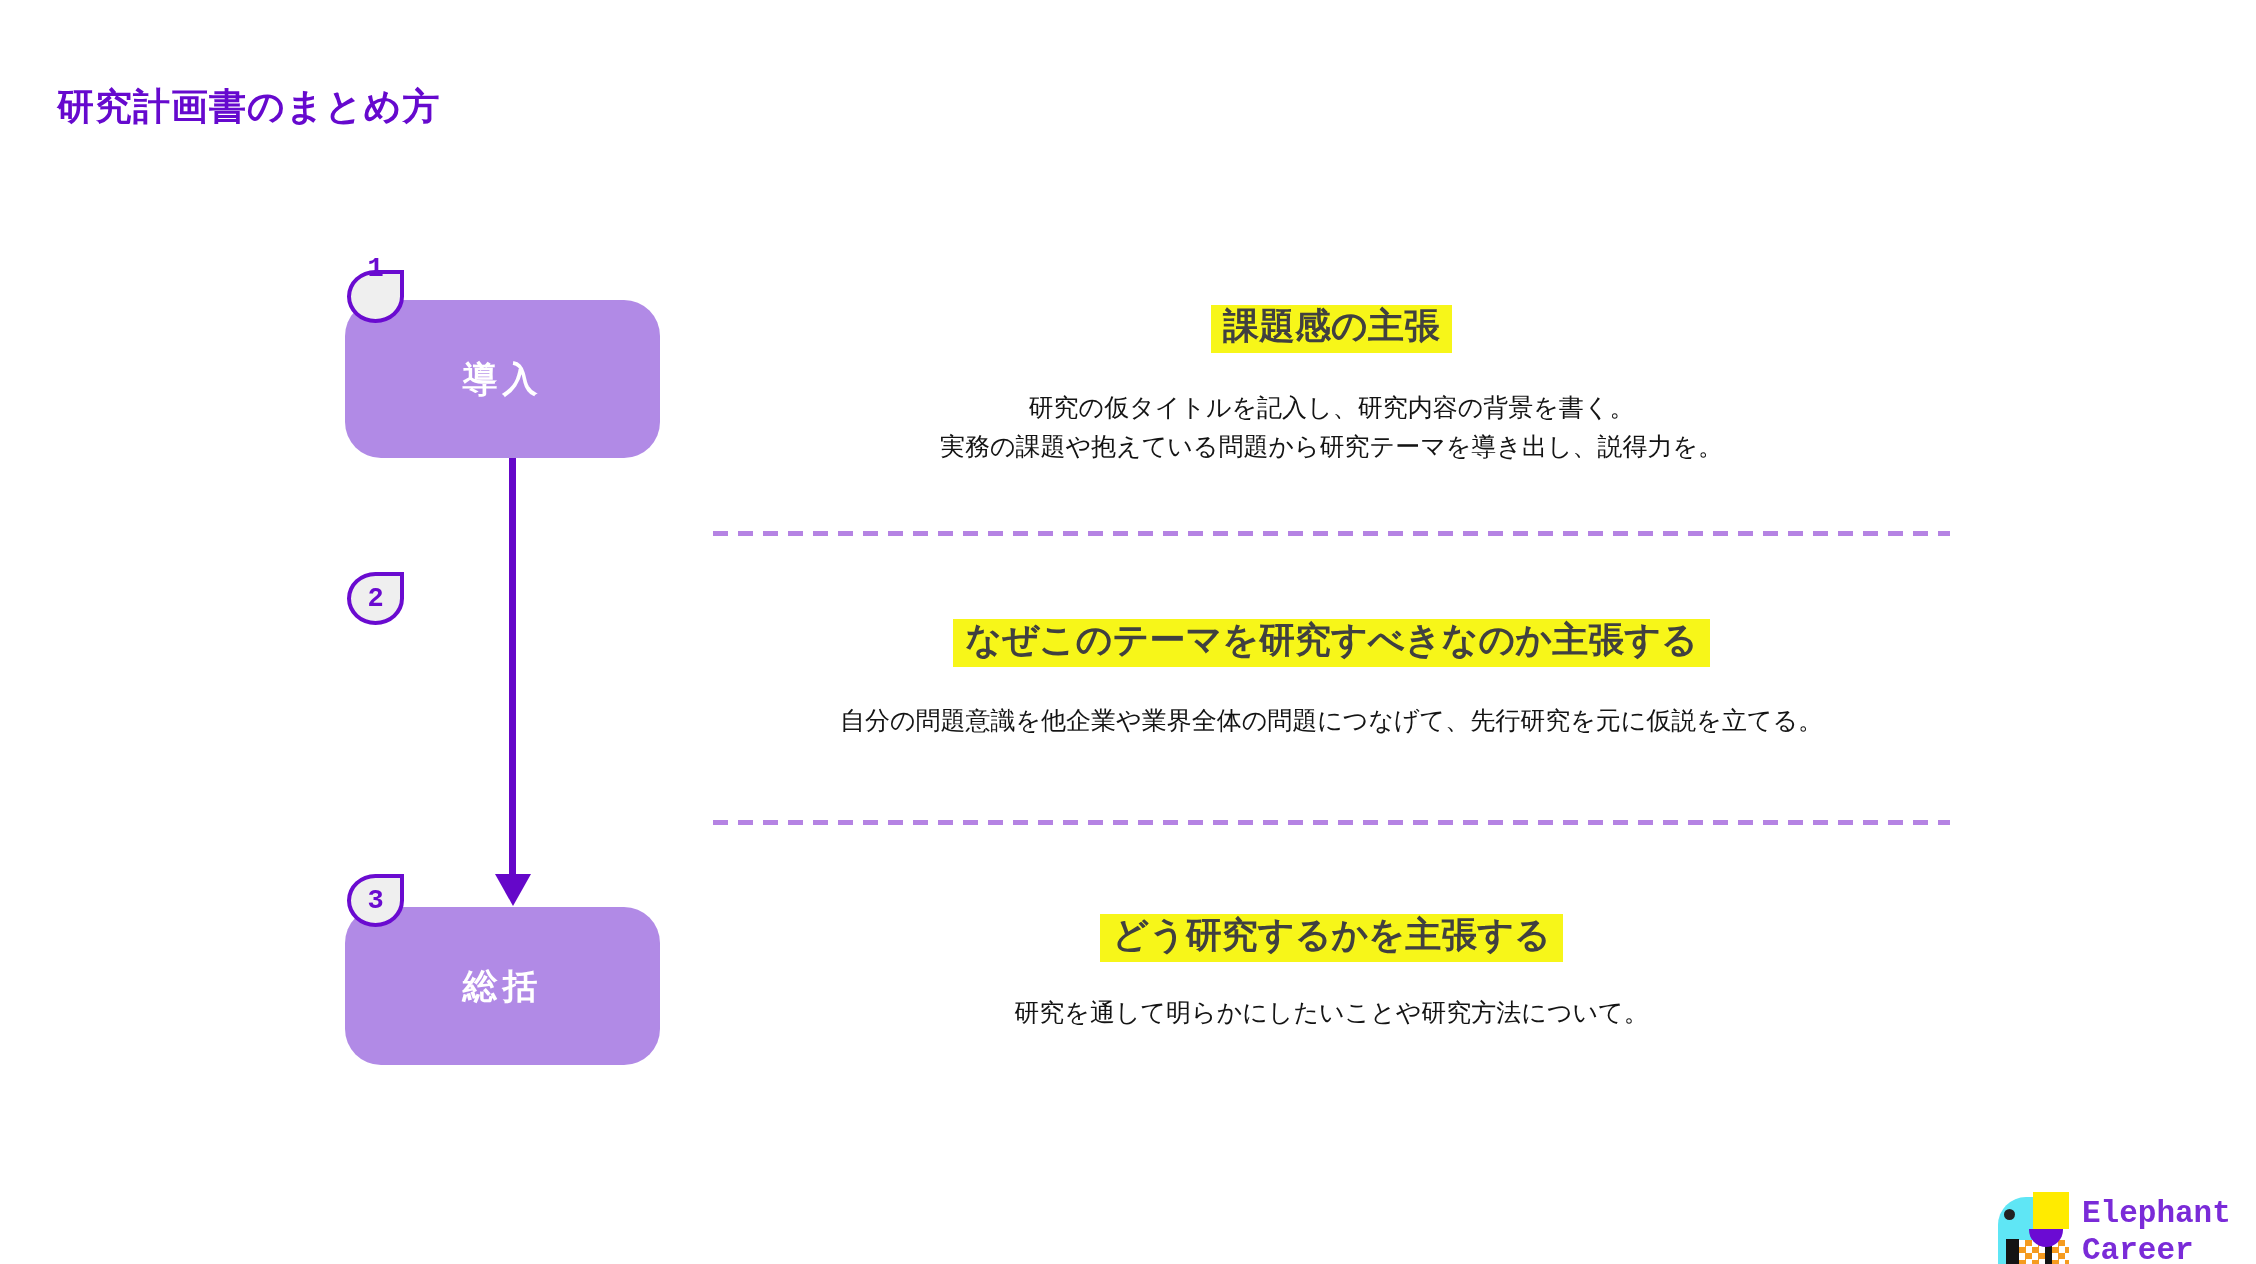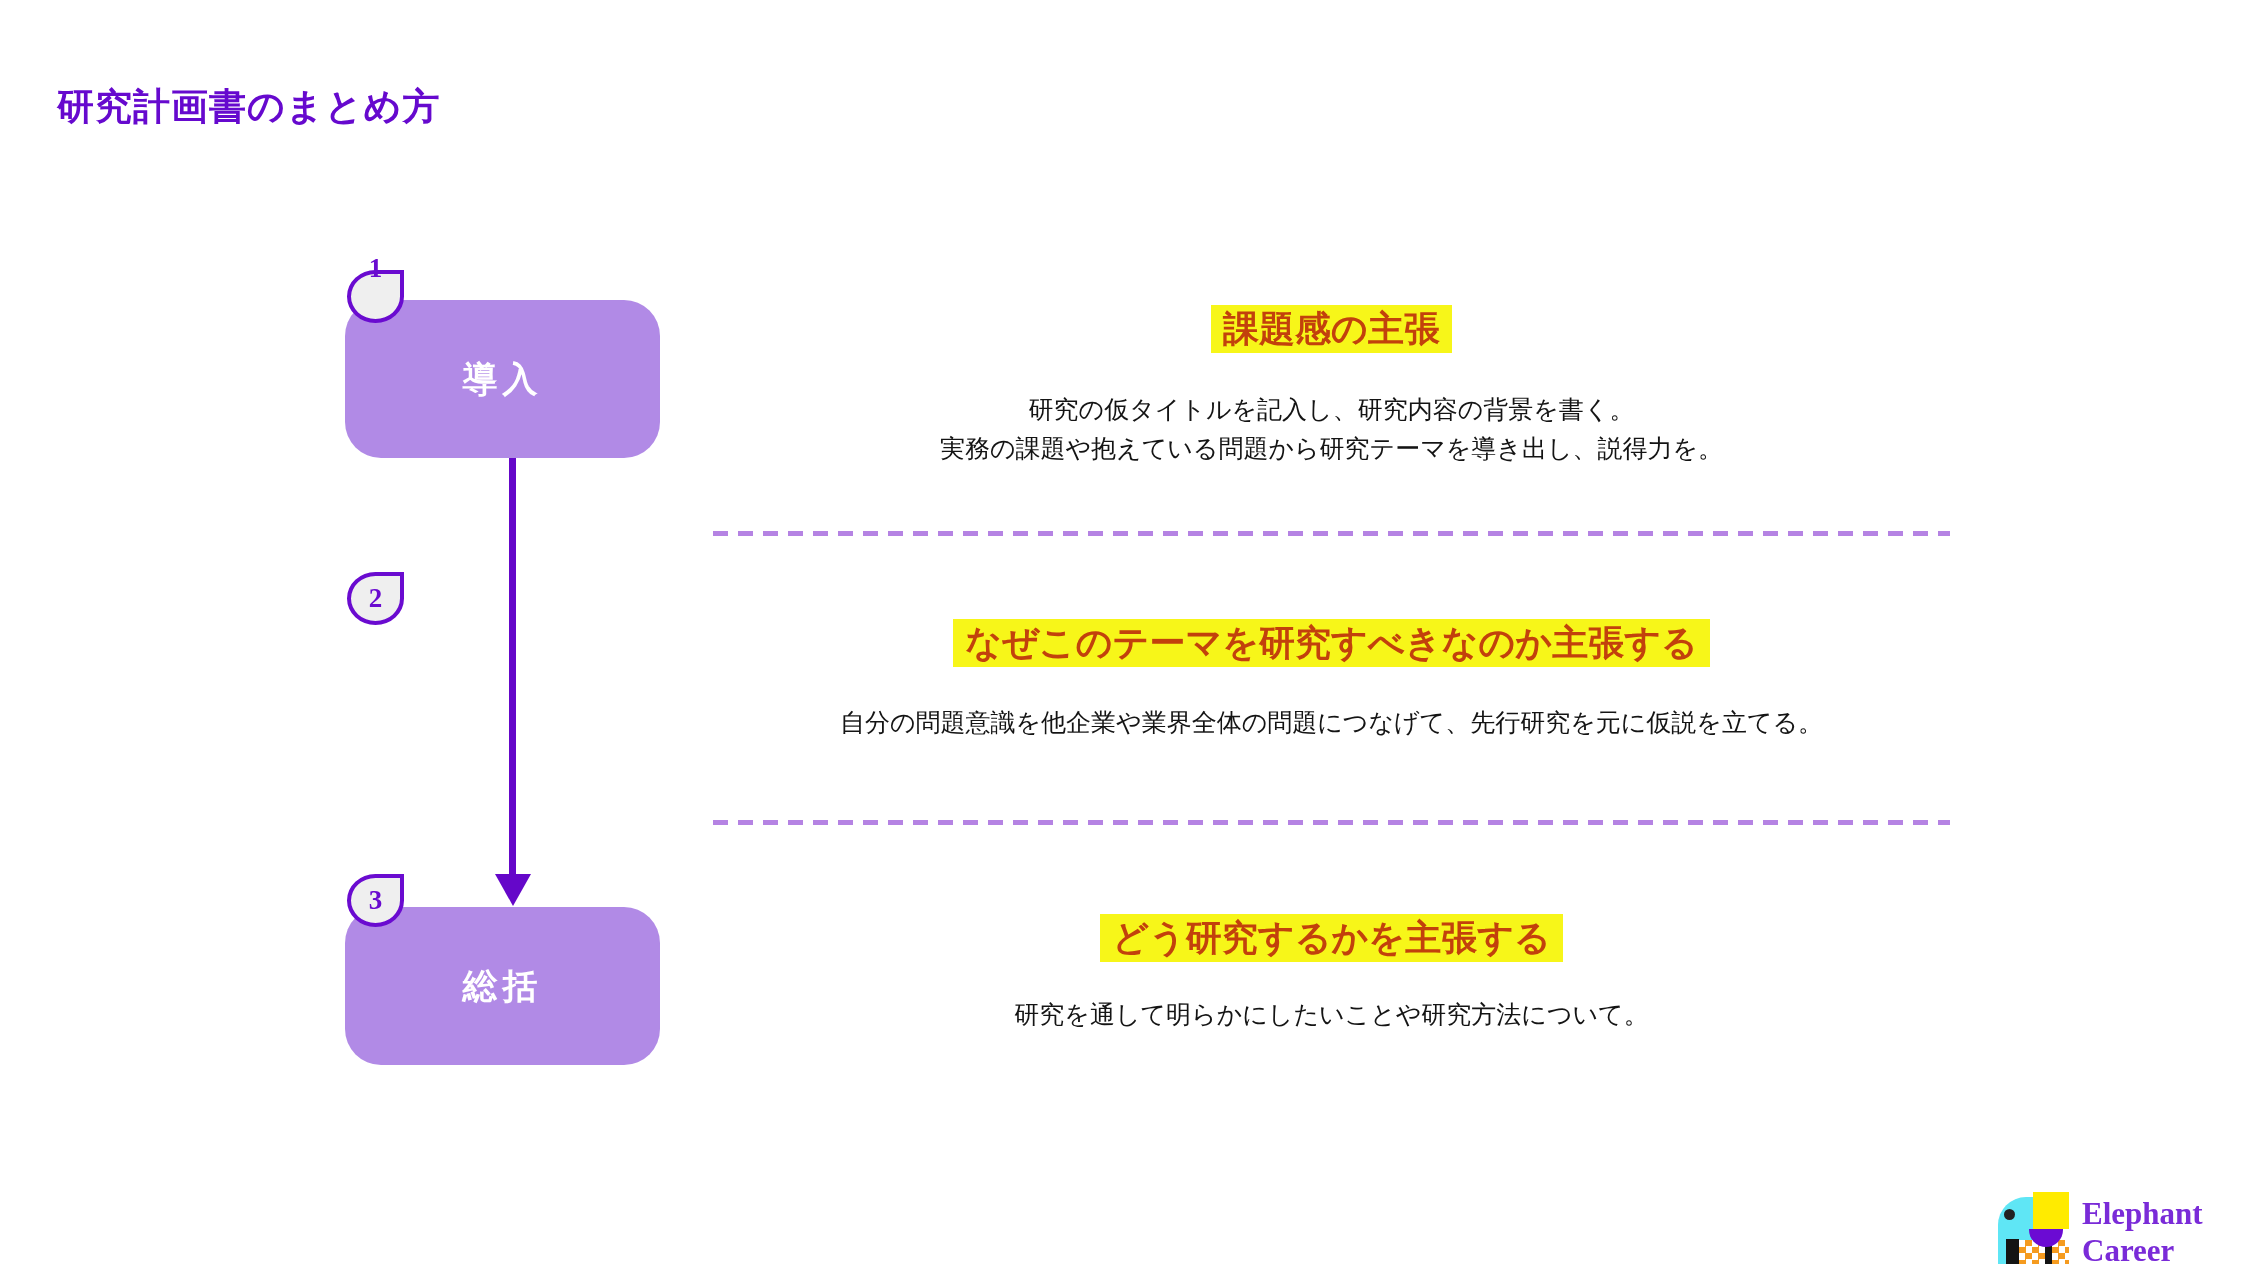--- a/index.html
+++ b/index.html
@@ -1,18 +1,18 @@
 <!DOCTYPE html>
 <html><head>
 <meta charset="utf-8">
 <style>
   html,body{margin:0;padding:0;background:#ffffff;}
   .canvas{
     position:relative;width:2256px;height:1264px;background:#ffffff;overflow:hidden;
-    font-family:Liberation Serif, serif;
+    font-family:Liberation Mono, monospace;
     border-radius:29px;
   }
   .title{
     position:absolute;left:57px;top:82px;margin:0;
     font-size:37px;font-weight:bold;color:#6609CE;letter-spacing:1px;
   }
   
   .arrow-line{position:absolute;left:509px;top:455px;width:7px;height:426px;background:#6507C9;z-index:1;}
   .arrow-head{position:absolute;left:495px;top:874px;width:0;height:0;
     border-left:18px solid transparent;border-right:18px solid transparent;
@@ -29,21 +29,21 @@
     position:absolute;left:347px;width:57px;height:53px;box-sizing:border-box;
     background:#EFEFEF;border:4px solid #6A0BD0;border-radius:50% 0 50% 50%;
     display:flex;align-items:center;justify-content:center;z-index:3;
     color:#6A0BD0;font-size:27px;font-weight:bold;
   }
   #badge1{top:270px}#badge2{top:572px}#badge3{top:874px}
   #badge1 .badge-num{position:relative;top:-28px;}
   
   .right-col{position:absolute;left:713px;top:0;width:1237px;height:1264px;}
   .sec-heading{position:absolute;left:0;right:0;text-align:center;}
-  .highlight{display:inline-block;background:#F7F619;color:#c2410c;
+  .highlight{display:inline-block;background:#F7F619;color:#404040;
     font-size:36px;line-height:42px;font-weight:bold;padding:3px 12px;}
   #h1{top:305px}#h2{top:619px}#h3{top:914px}
   .sec-desc{position:absolute;left:0;right:0;text-align:center;
     font-size:25px;line-height:39px;color:#141414;font-weight:normal;}
   #d1{top:390px}#d2{top:703px}#d3{top:995px}
   .dash{position:absolute;left:0;width:1237px;height:5px;
     background:repeating-linear-gradient(90deg,#B583E3 0 15px,transparent 15px 25px);}
   #dash1{top:531px}#dash2{top:820px}
   
   .logo{position:absolute;left:1998px;top:1172px;display:flex;gap:13px;align-items:flex-start;margin-top:20px;}

